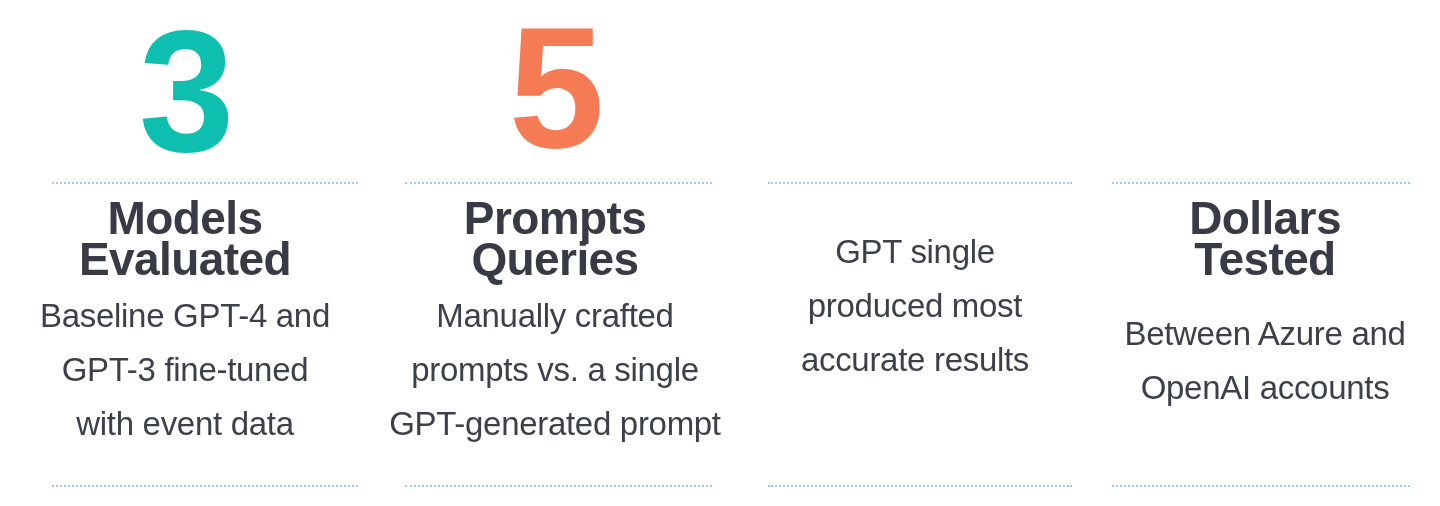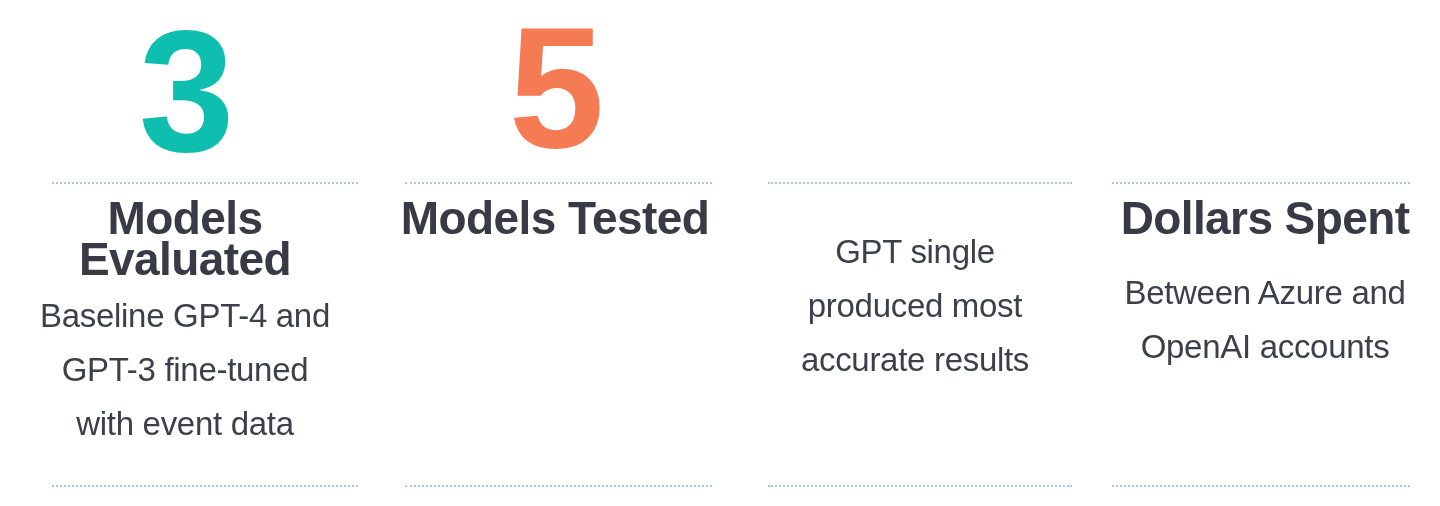--- a/index.html
+++ b/index.html
@@ -120,34 +120,35 @@
       <div class="stat-title">Models Evaluated</div>
       <div class="stat-desc">Baseline GPT-4 and GPT-3 fine-tuned with event data</div>
     </div>
   </div>
 
   <div class="stat-col c2">
     <div class="stat-number" style="color: rgb(244, 123, 84);">5</div>
     <div class="rule rule-top" style="border-top-color: rgb(168, 200, 234);"></div>
     <div class="rule rule-bottom" style="border-top-color: rgb(168, 200, 234);"></div>
     <div class="stat-body">
-      <div class="stat-title">Models Tested</div>
+      <div class="stat-title">Prompts Queries</div>
+      <div class="stat-desc">Manually crafted prompts vs. a single GPT-generated prompt</div>
     </div>
   </div>
 
   <div class="stat-col c3">
     <div class="rule rule-top" style="border-top-color: rgb(168, 200, 234);"></div>
     <div class="rule rule-bottom" style="border-top-color: rgb(168, 200, 234);"></div>
     <div class="stat-body">
       <div class="stat-desc">GPT single produced most accurate results</div>
     </div>
   </div>
 
   <div class="stat-col c4">
     <div class="rule rule-top" style="border-top-color: rgb(168, 200, 234);"></div>
     <div class="rule rule-bottom" style="border-top-color: rgb(168, 200, 234);"></div>
     <div class="stat-body">
-      <div class="stat-title">Dollars Spent</div>
+      <div class="stat-title">Dollars Tested</div>
       <div class="stat-desc">Between Azure and OpenAI accounts</div>
     </div>
   </div>
 
 </div>
 
 </body></html>

